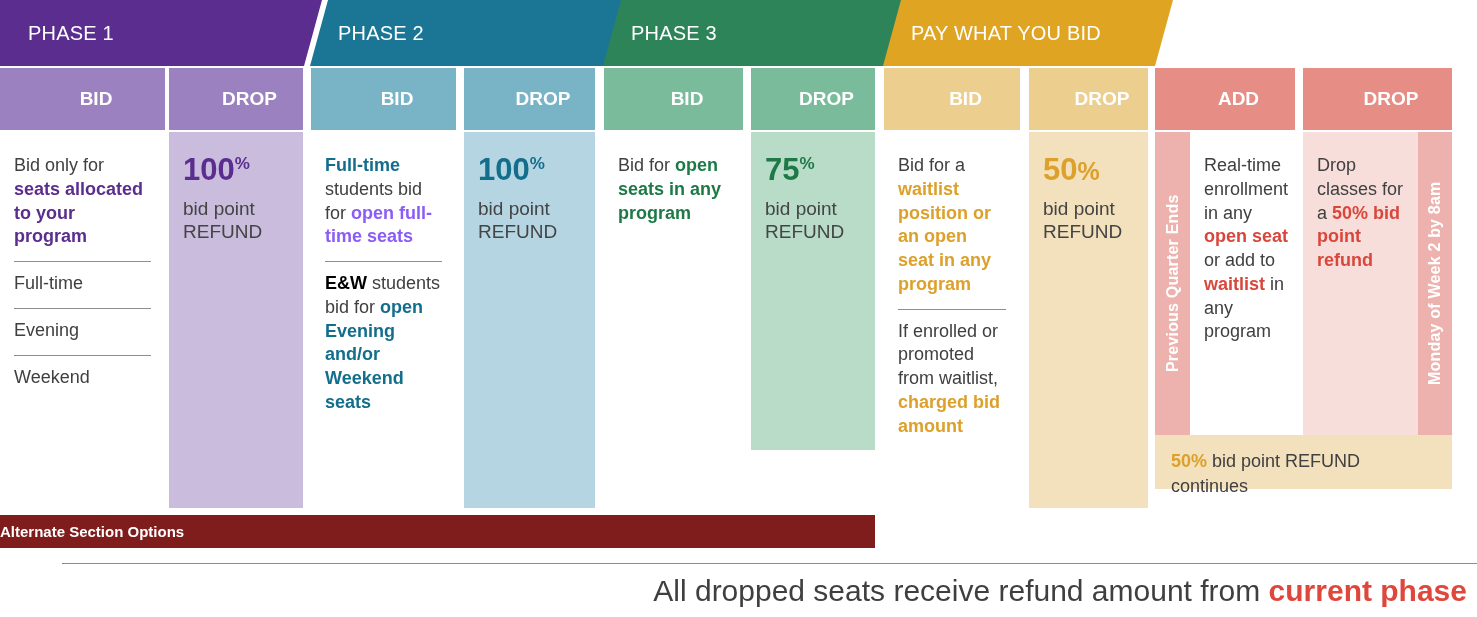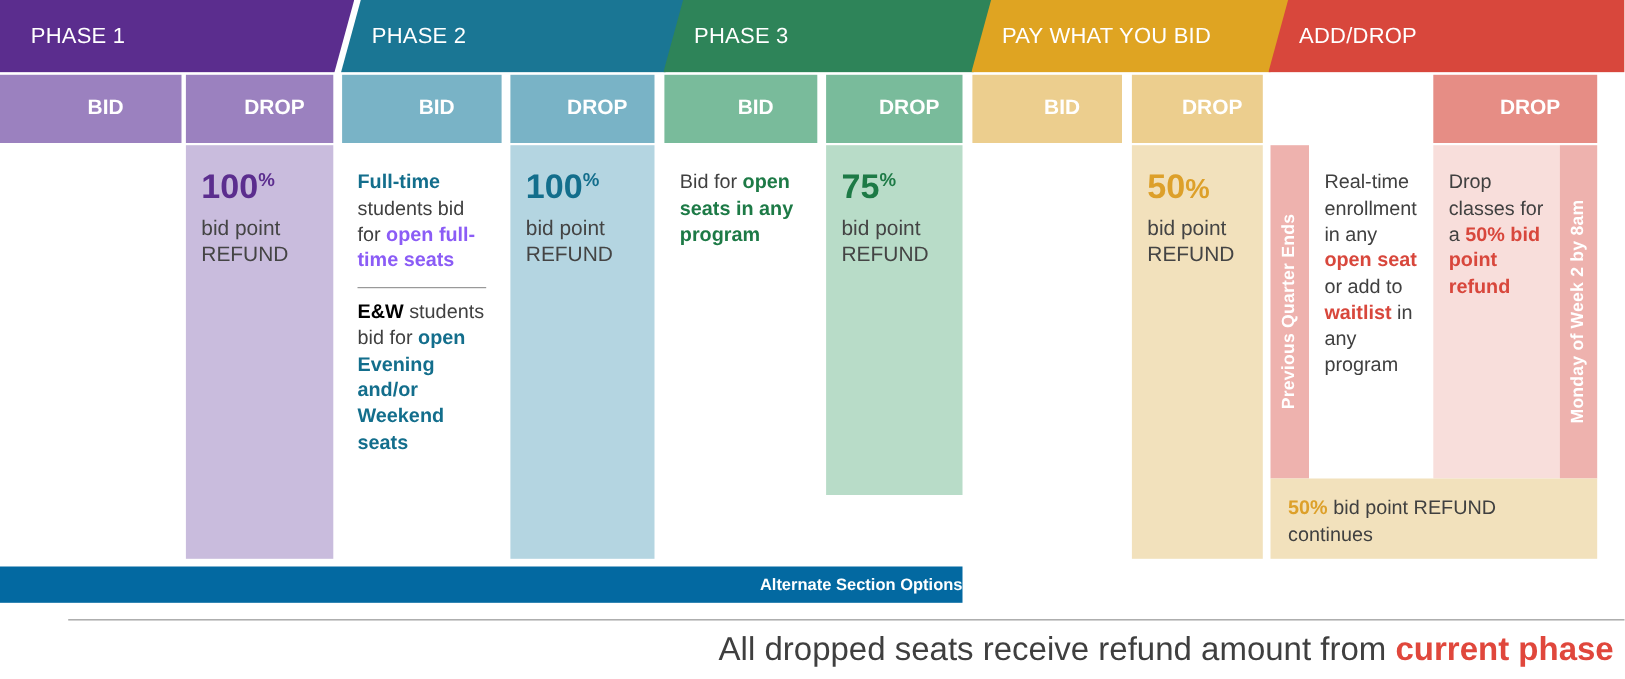--- a/index.html
+++ b/index.html
@@ -80,23 +80,23 @@
     background:#f2e1bc;
     box-sizing:border-box;
     padding:14px 16px;
     font-size:18px;line-height:1.4;color:#404040;
   }
   .cont-band .pct{color:#dda02a;font-weight:bold;}
 
   
   .gray-bar{
     position:absolute;height:33px;
-    background:#0369a1;color:#ffffff;
+    background:#7f1d1d;color:#ffffff;
     font-weight:bold;font-size:15px;
-    display:flex;align-items:center;justify-content:flex-end;
+    display:flex;align-items:center;justify-content:flex-start;
     box-sizing:border-box;
   }
 
   
   .bottom-rule{
     position:absolute;left:62px;top:563px;width:1415px;height:1px;
     background:#8c8c8c;
   }
   .bottom-note{
     position:absolute;left:0;top:574px;width:1477px;
@@ -120,23 +120,20 @@
   </div>
 
   <div class="phase-head skew-both" id="h-p3" style="left:603px;width:300px;background:#2e8459;">
     <span>PHASE 3</span>
   </div>
 
   <div class="phase-head skew-both" id="h-pw" style="left:883px;width:290px;background:#dfa422;">
     <span>PAY WHAT YOU BID</span>
   </div>
 
-  <div class="phase-head skew-none" id="h-ad" style="left:1153px;width:324px;background:#d8473c;">
-    <span>ADD/DROP</span>
-  </div>
 
   <div class="sub-head" style="left:0px;width:165px;background:#9b81bf;">
     <span>BID</span>
   </div>
   <div class="sub-head" style="left:169px;width:134px;background:#9b81bf;">
     <span>DROP</span>
   </div>
 
   <div class="sub-head" style="left:311px;width:145px;background:#79b3c6;">
     <span>BID</span>
@@ -152,24 +149,38 @@
     <span>DROP</span>
   </div>
 
   <div class="sub-head" style="left:884px;width:136px;background:#ecce8e;">
     <span>BID</span>
   </div>
   <div class="sub-head" style="left:1029px;width:119px;background:#ecce8e;">
     <span>DROP</span>
   </div>
 
+  <div class="sub-head" style="left:1155px;width:140px;background:#e68d85;">
+    <span>ADD</span>
+  </div>
   <div class="sub-head" style="left:1303px;width:149px;background:#e68d85;">
     <span>DROP</span>
   </div>
 
+  <div class="cell cell-pad" style="left:0px;width:165px;height:376px;background:#ffffff;">
+    <div>
+      <span>Bid only for </span><b class="hl" style="color:#5b2d8e;">seats allocated to your program</b>
+    </div>
+    <hr class="divider">
+    <div>Full-time</div>
+    <hr class="divider">
+    <div>Evening</div>
+    <hr class="divider">
+    <div>Weekend</div>
+  </div>
 
   <div class="cell cell-pad" style="left:169px;width:134px;height:376px;background:#c9bcdd;">
     <span class="refund-num" style="color:#5b2d8e;">
       <span>100</span><sup>%</sup>
     </span>
     <span class="refund-sub">bid point</span>
     <span class="refund-sub">REFUND</span>
   </div>
 
   <div class="cell cell-pad" style="left:311px;width:145px;height:376px;background:#ffffff;">
@@ -197,20 +208,29 @@
   </div>
 
   <div class="cell cell-pad" style="left:751px;width:124px;height:318px;background:#b8dcc8;">
     <span class="refund-num" style="color:#1d7a46;">
       <span>75</span><sup>%</sup>
     </span>
     <span class="refund-sub">bid point</span>
     <span class="refund-sub">REFUND</span>
   </div>
 
+  <div class="cell cell-pad" style="left:884px;width:136px;height:376px;background:#ffffff;">
+    <div>
+      <span>Bid for a </span><b class="hl" style="color:#dda02a;">waitlist position or an open seat in any program</b>
+    </div>
+    <hr class="divider">
+    <div>
+      <span>If enrolled or promoted from waitlist, </span><b class="hl" style="color:#dda02a;">charged bid amount</b>
+    </div>
+  </div>
 
   <div class="cell cell-pad" style="left:1029px;width:119px;height:376px;background:#f2e1bc;">
     <span class="refund-num" style="color:#dda02a;">
       <span>50</span><span style="font-size:25px;">%</span>
     </span>
     <span class="refund-sub">bid point</span>
     <span class="refund-sub">REFUND</span>
   </div>
 
   <div class="vstrip" style="left:1155px;width:35px;height:303px;">
@@ -226,21 +246,21 @@
   <div class="cell cell-pad" style="left:1303px;width:115px;height:303px;background:#f8dedb;">
     <div>
       <span>Drop classes for a </span><b class="hl" style="color:#d8473c;">50% bid point refund</b>
     </div>
   </div>
 
   <div class="vstrip" style="left:1418px;width:34px;height:303px;">
     <span>Monday of Week 2 by 8am</span>
   </div>
 
-  <div class="cont-band" style="left:1155px;top:435px;width:297px;height:73px;">
+  <div class="cont-band" style="left:1155px;top:435px;width:297px;height:54px;">
     <span class="pct">50%</span><span> bid point REFUND continues</span>
   </div>
 
   <div class="gray-bar" style="left:0px;top:515px;width:875px;">
     <span>Alternate Section Options</span>
   </div>
 
   <div class="bottom-rule"></div>
   <div class="bottom-note">
     <span>All dropped seats receive refund amount from </span><span class="red">current phase</span>

